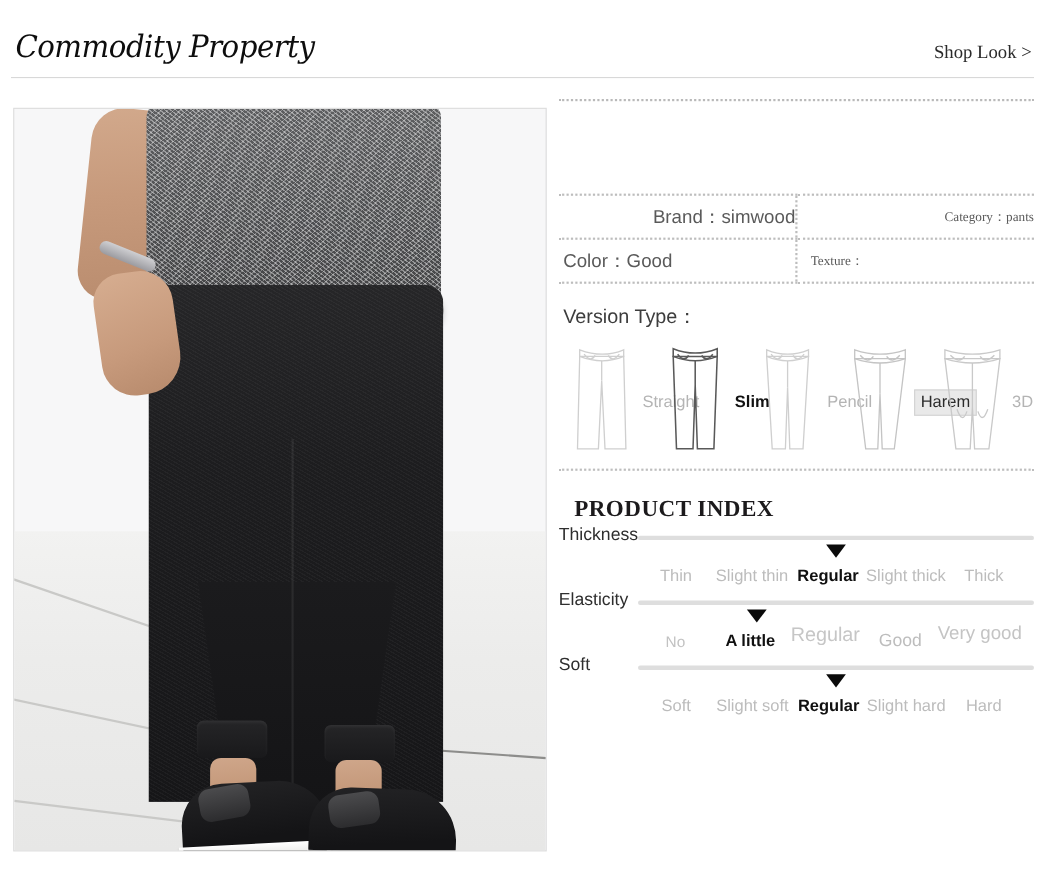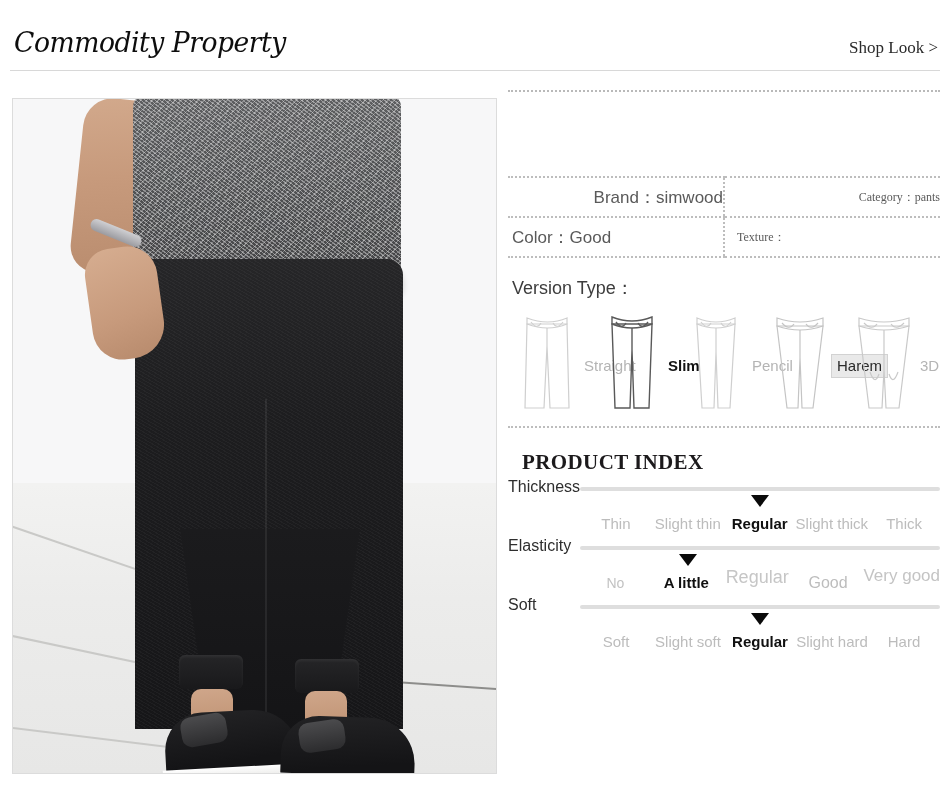--- a/index.html
+++ b/index.html
@@ -295,21 +295,21 @@
     position: absolute;
     top: 8px;
     width: 0; height: 0;
     border-left: 9px solid transparent;
     border-right: 9px solid transparent;
     border-top: 12px solid #0a0a0a;
     transform: translateX(-50%);
   }
   .scale {
     position: absolute;
-    left: 72px; right: 0; top: 24px;
+    left: 72px; right: 11px; top: 24px;
     display: flex;
     justify-content: space-between;
     align-items: flex-end;
     height: 30px;
   }
   .scale-item {
     flex: 1;
     text-align: center;
     font-size: 15px;
     color: #bcbcbc;

